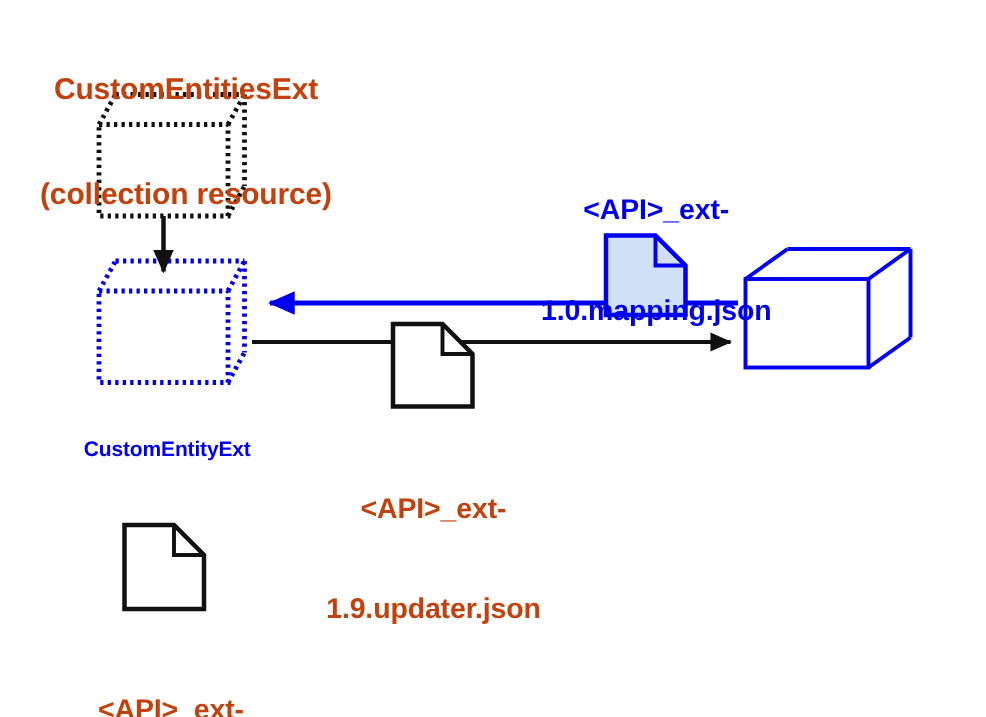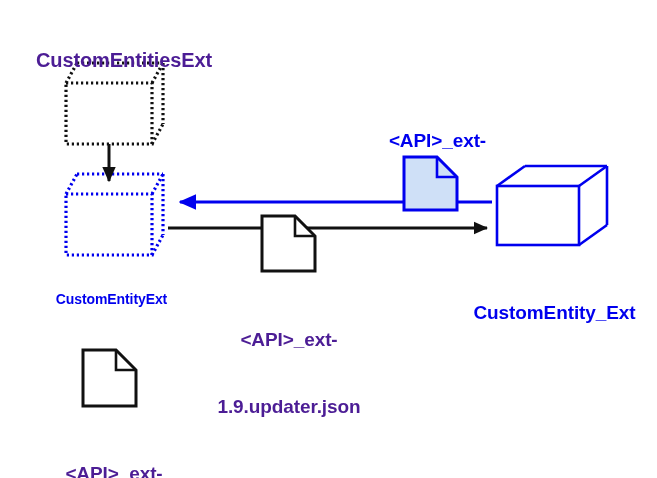--- a/index.html
+++ b/index.html
@@ -30,21 +30,21 @@
     display: block;
   }
   .lbl {
     position: absolute;
     text-align: center;
     font-weight: bold;
     line-height: 1.17;
     white-space: pre;
     letter-spacing: -0.1px;
   }
-  .lbl-black { color: #4c1d95; }
+  .lbl-black { color: #c2410c; }
   .lbl-blue  { color: #0000EE; }
 
   #label-collection {
     left: 8px; top: 2px; width: 232px;
     font-size: 20px;
   }
   #label-element {
     left: 4px; top: 258px; width: 215px;
     font-size: 14px;
   }
@@ -139,37 +139,38 @@
 
     <g>
       <path d="M 83 350 L 116 350 L 136 370 L 136 406 L 83 406 Z" fill="#ffffff" stroke="#111111" stroke-width="3" stroke-linejoin="miter"></path>
       <path d="M 116 350 L 116 370 L 136 370" fill="none" stroke="#111111" stroke-width="2.6"></path>
     </g>
 
   </svg>
 
   <div class="lbl lbl-black" id="label-collection">
     <span>CustomEntitiesExt</span>
+    <span>(collection resource)</span>
   </div>
 
   <div class="lbl lbl-blue" id="label-element">
     <span>CustomEntityExt</span>
   </div>
 
   <div class="lbl lbl-blue" id="label-mapping">
     <span>&lt;API&gt;_ext-</span>
+    <span>1.0.mapping.json</span>
   </div>
 
   <div class="lbl lbl-black" id="label-updater">
     <span>&lt;API&gt;_ext-</span>
     <span>1.9.updater.json</span>
   </div>
 
   <div class="lbl lbl-black" id="label-schema">
     <span>&lt;API&gt;_ext-</span>
     
   </div>
 
   <div class="lbl lbl-blue" id="label-entity">
-    <span>CustomEntity_Ext</span>
   </div>
 
 </div>
 
 </body></html>

